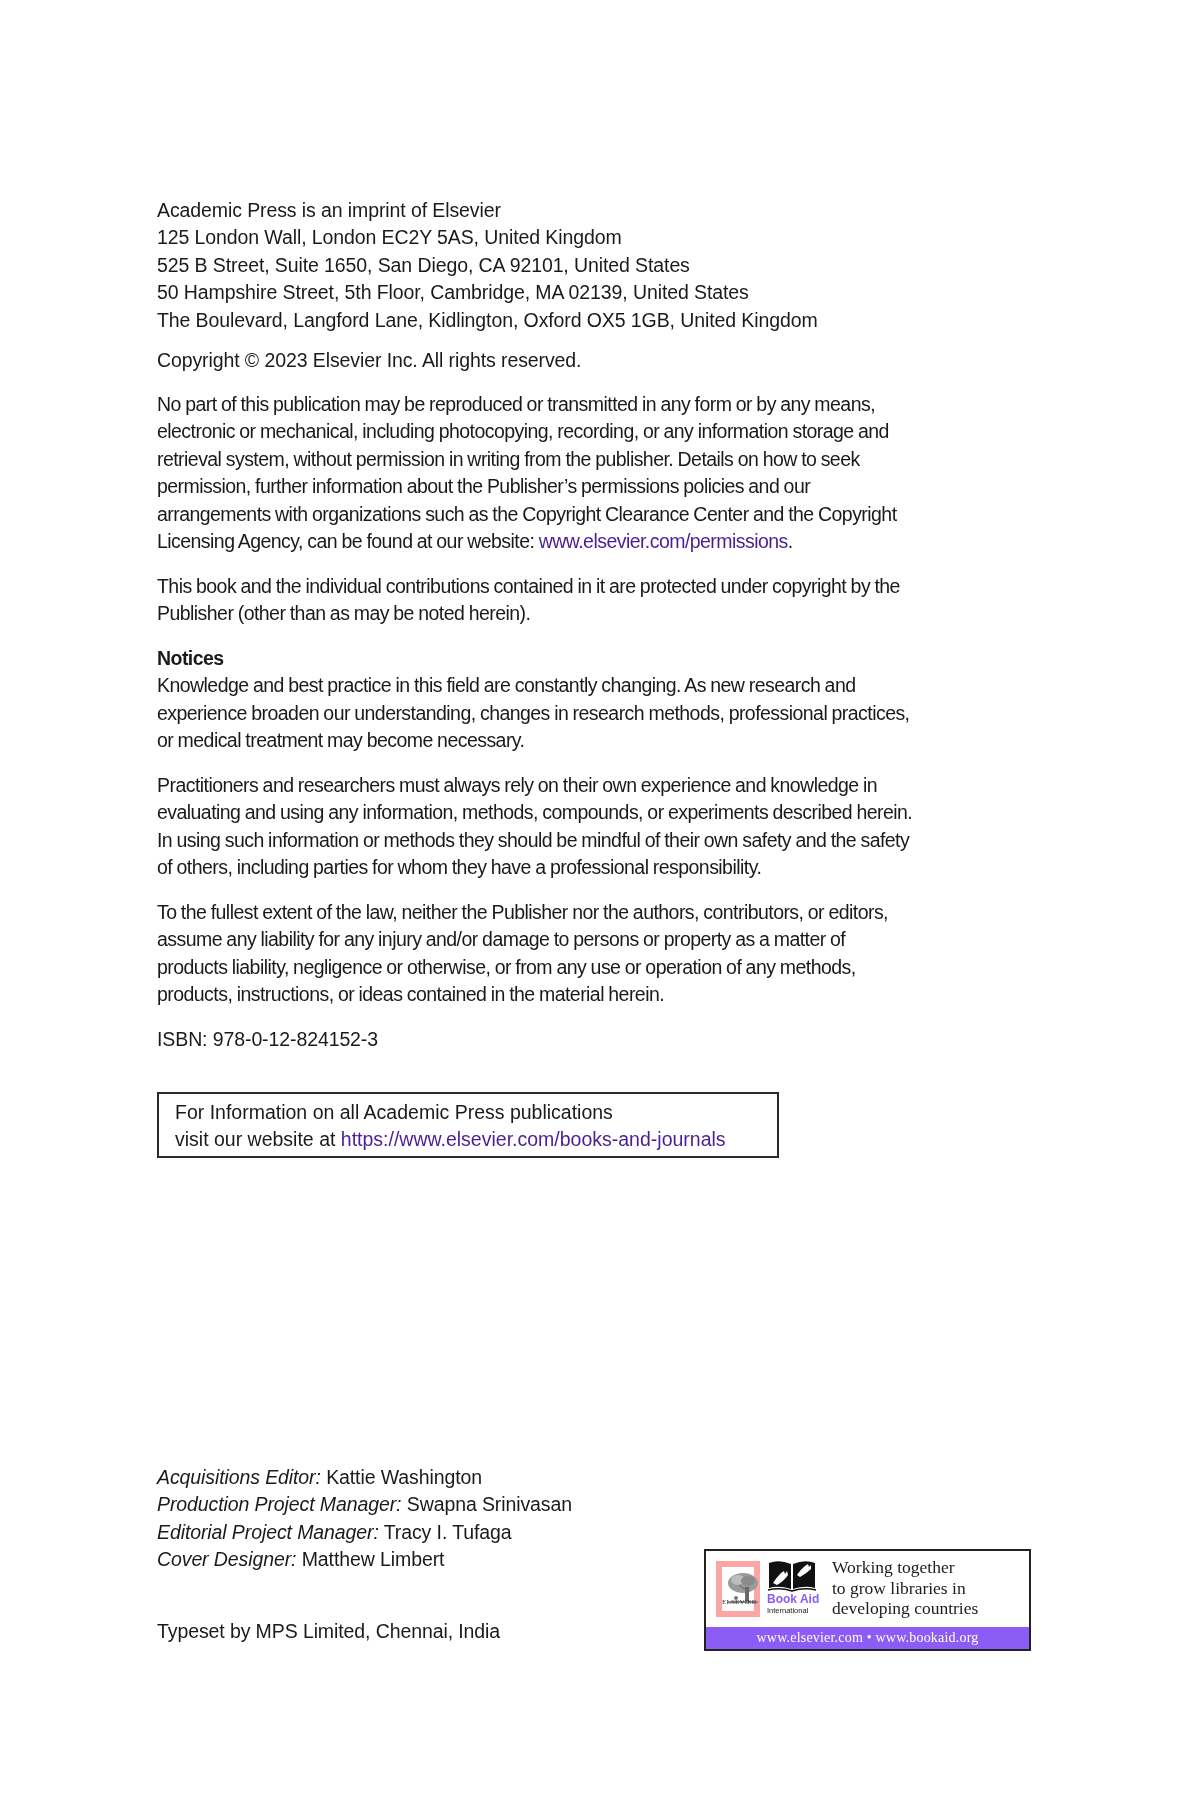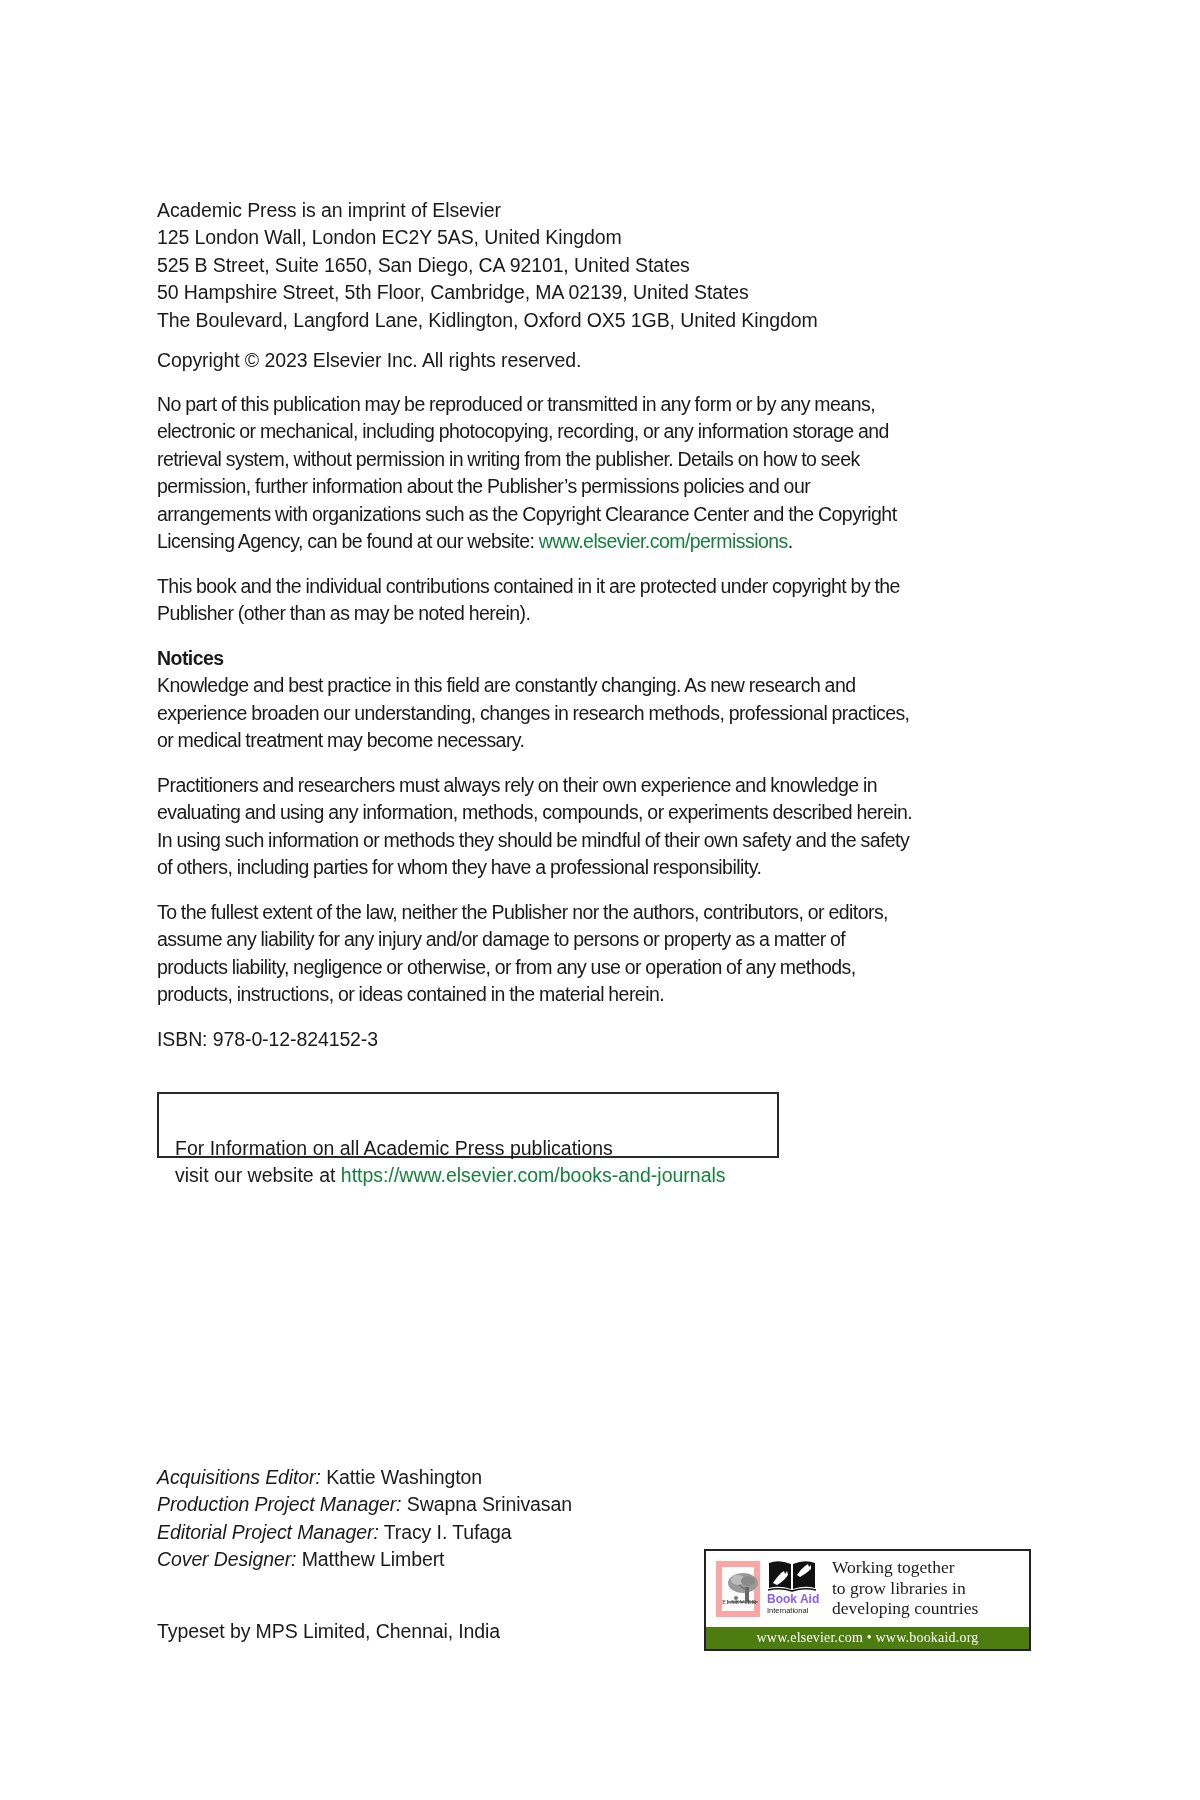--- a/index.html
+++ b/index.html
@@ -5,35 +5,35 @@
   html, body { margin: 0; padding: 0; }
   body {
     width: 1200px; height: 1800px; background: #ffffff; position: relative;
     font-family: "Liberation Sans", "DejaVu Sans", sans-serif;
     color: #1a1a1a; overflow: hidden;
   }
   .page { position: absolute; left: 157px; top: 0; width: 880px; }
   .blk { position: absolute; left: 0; font-size: 19.5px; line-height: 27.4px; white-space: nowrap; letter-spacing: -0.1px; }
   .narrow { letter-spacing: -0.55px; word-spacing: -0.5px; font-size: 19.5px; }
   .line { display: block; height: 27.4px; }
-  .link { color: #15803d; }
+  .link { color: #4c1d95; }
   .bold { font-weight: bold; }
   .ital { font-style: italic; }
   .infobox {
     position: absolute; left: 0; top: 1092px; width: 622px; height: 66px;
     border: 2px solid #2a2a2a; box-sizing: border-box;
   }
-  .infobox .txt { position: absolute; left: 16px; top: 5px; font-size: 19.5px; line-height: 27.4px; white-space: nowrap; margin-top: 36px; }
+  .infobox .txt { position: absolute; left: 16px; top: 5px; font-size: 19.5px; line-height: 27.4px; white-space: nowrap; }
 
   .logo {
     position: absolute; left: 704px; top: 1549px; width: 327px; height: 102px;
     border: 2px solid #222; box-sizing: border-box; background: #fff;
   }
   .logo .bar {
-    position: absolute; left: 0; right: 0; bottom: 0; height: 22px; background: #4d7c0f;
+    position: absolute; left: 0; right: 0; bottom: 0; height: 22px; background: #8b5cf6;
     color: #fff; font-family: "Liberation Serif", "DejaVu Serif", serif; font-size: 14px;
     line-height: 22px; text-align: center; letter-spacing: 0.2px;
   }
   .elsevier-logo {
     position: absolute; left: 10px; top: 10px; width: 44px; height: 56px;
     border: 6px solid #fca5a5; box-sizing: border-box; background: #fff;
   }
   .elsevier-logo .tree { position: absolute; left: 4px; top: 4px; width: 34px; height: 34px; }
   .elsevier-logo .name {
     position: absolute; left: 0; right: 0; bottom: 5px; text-align: center;

